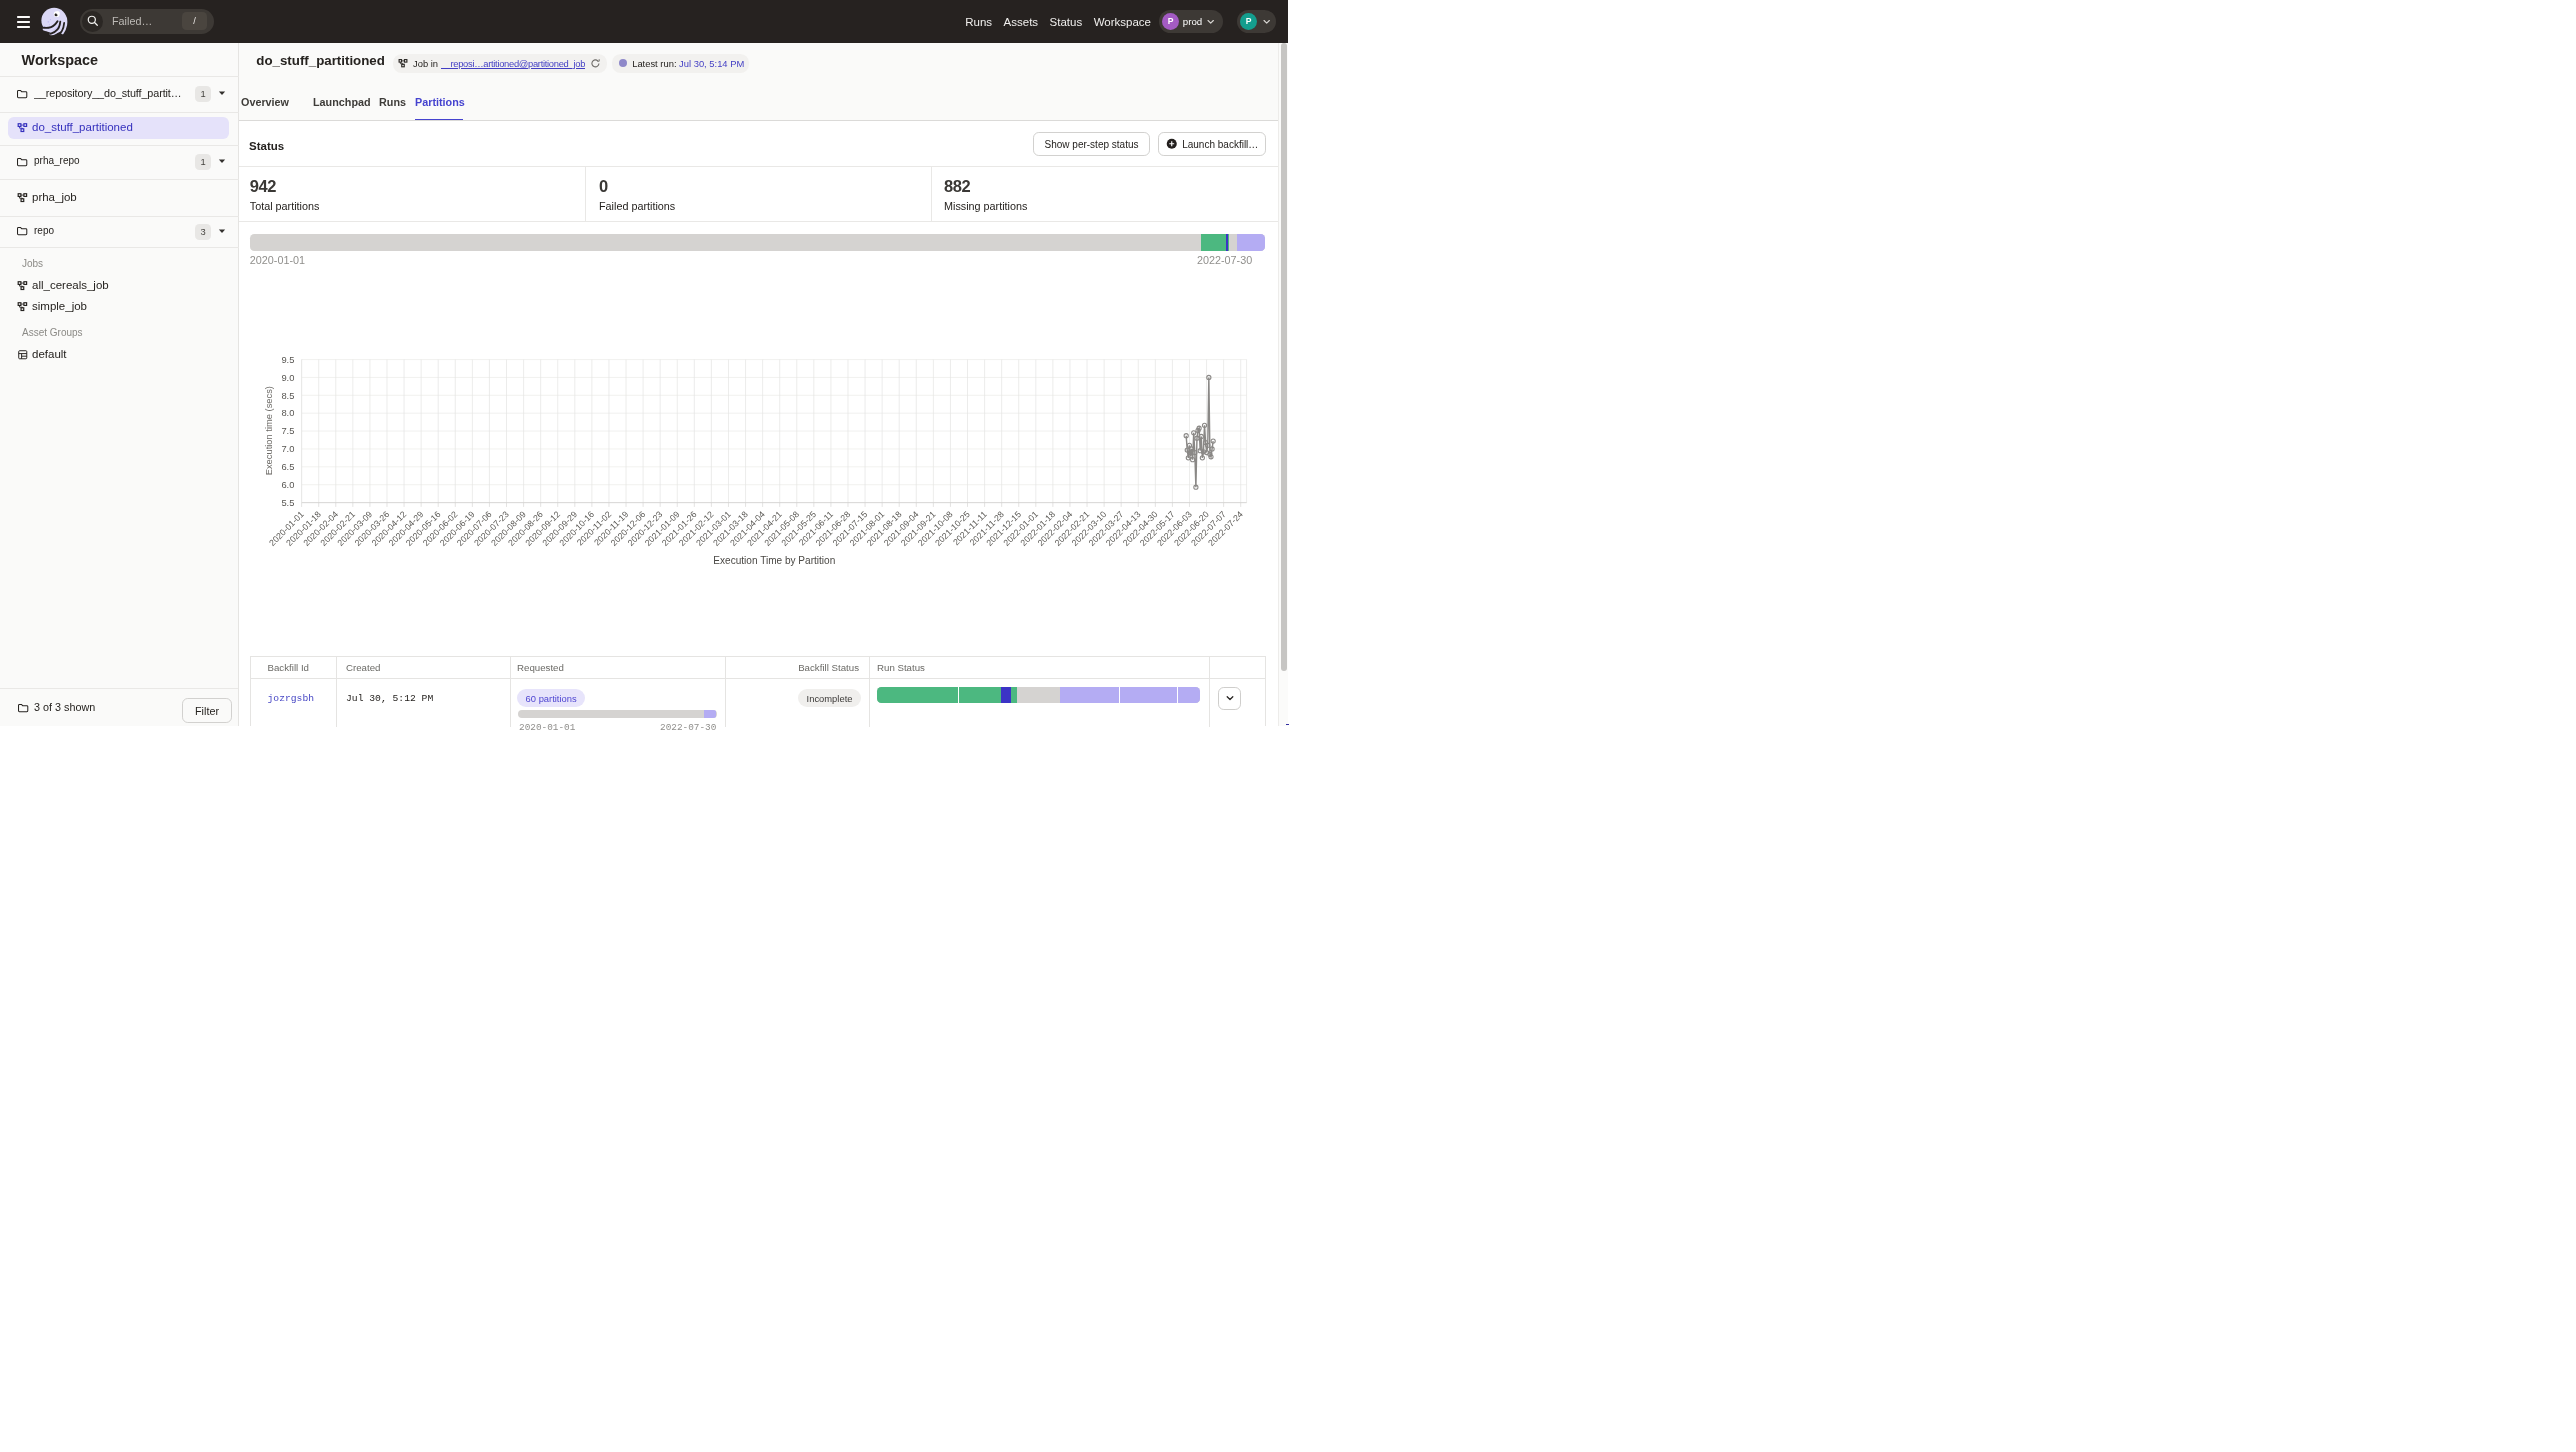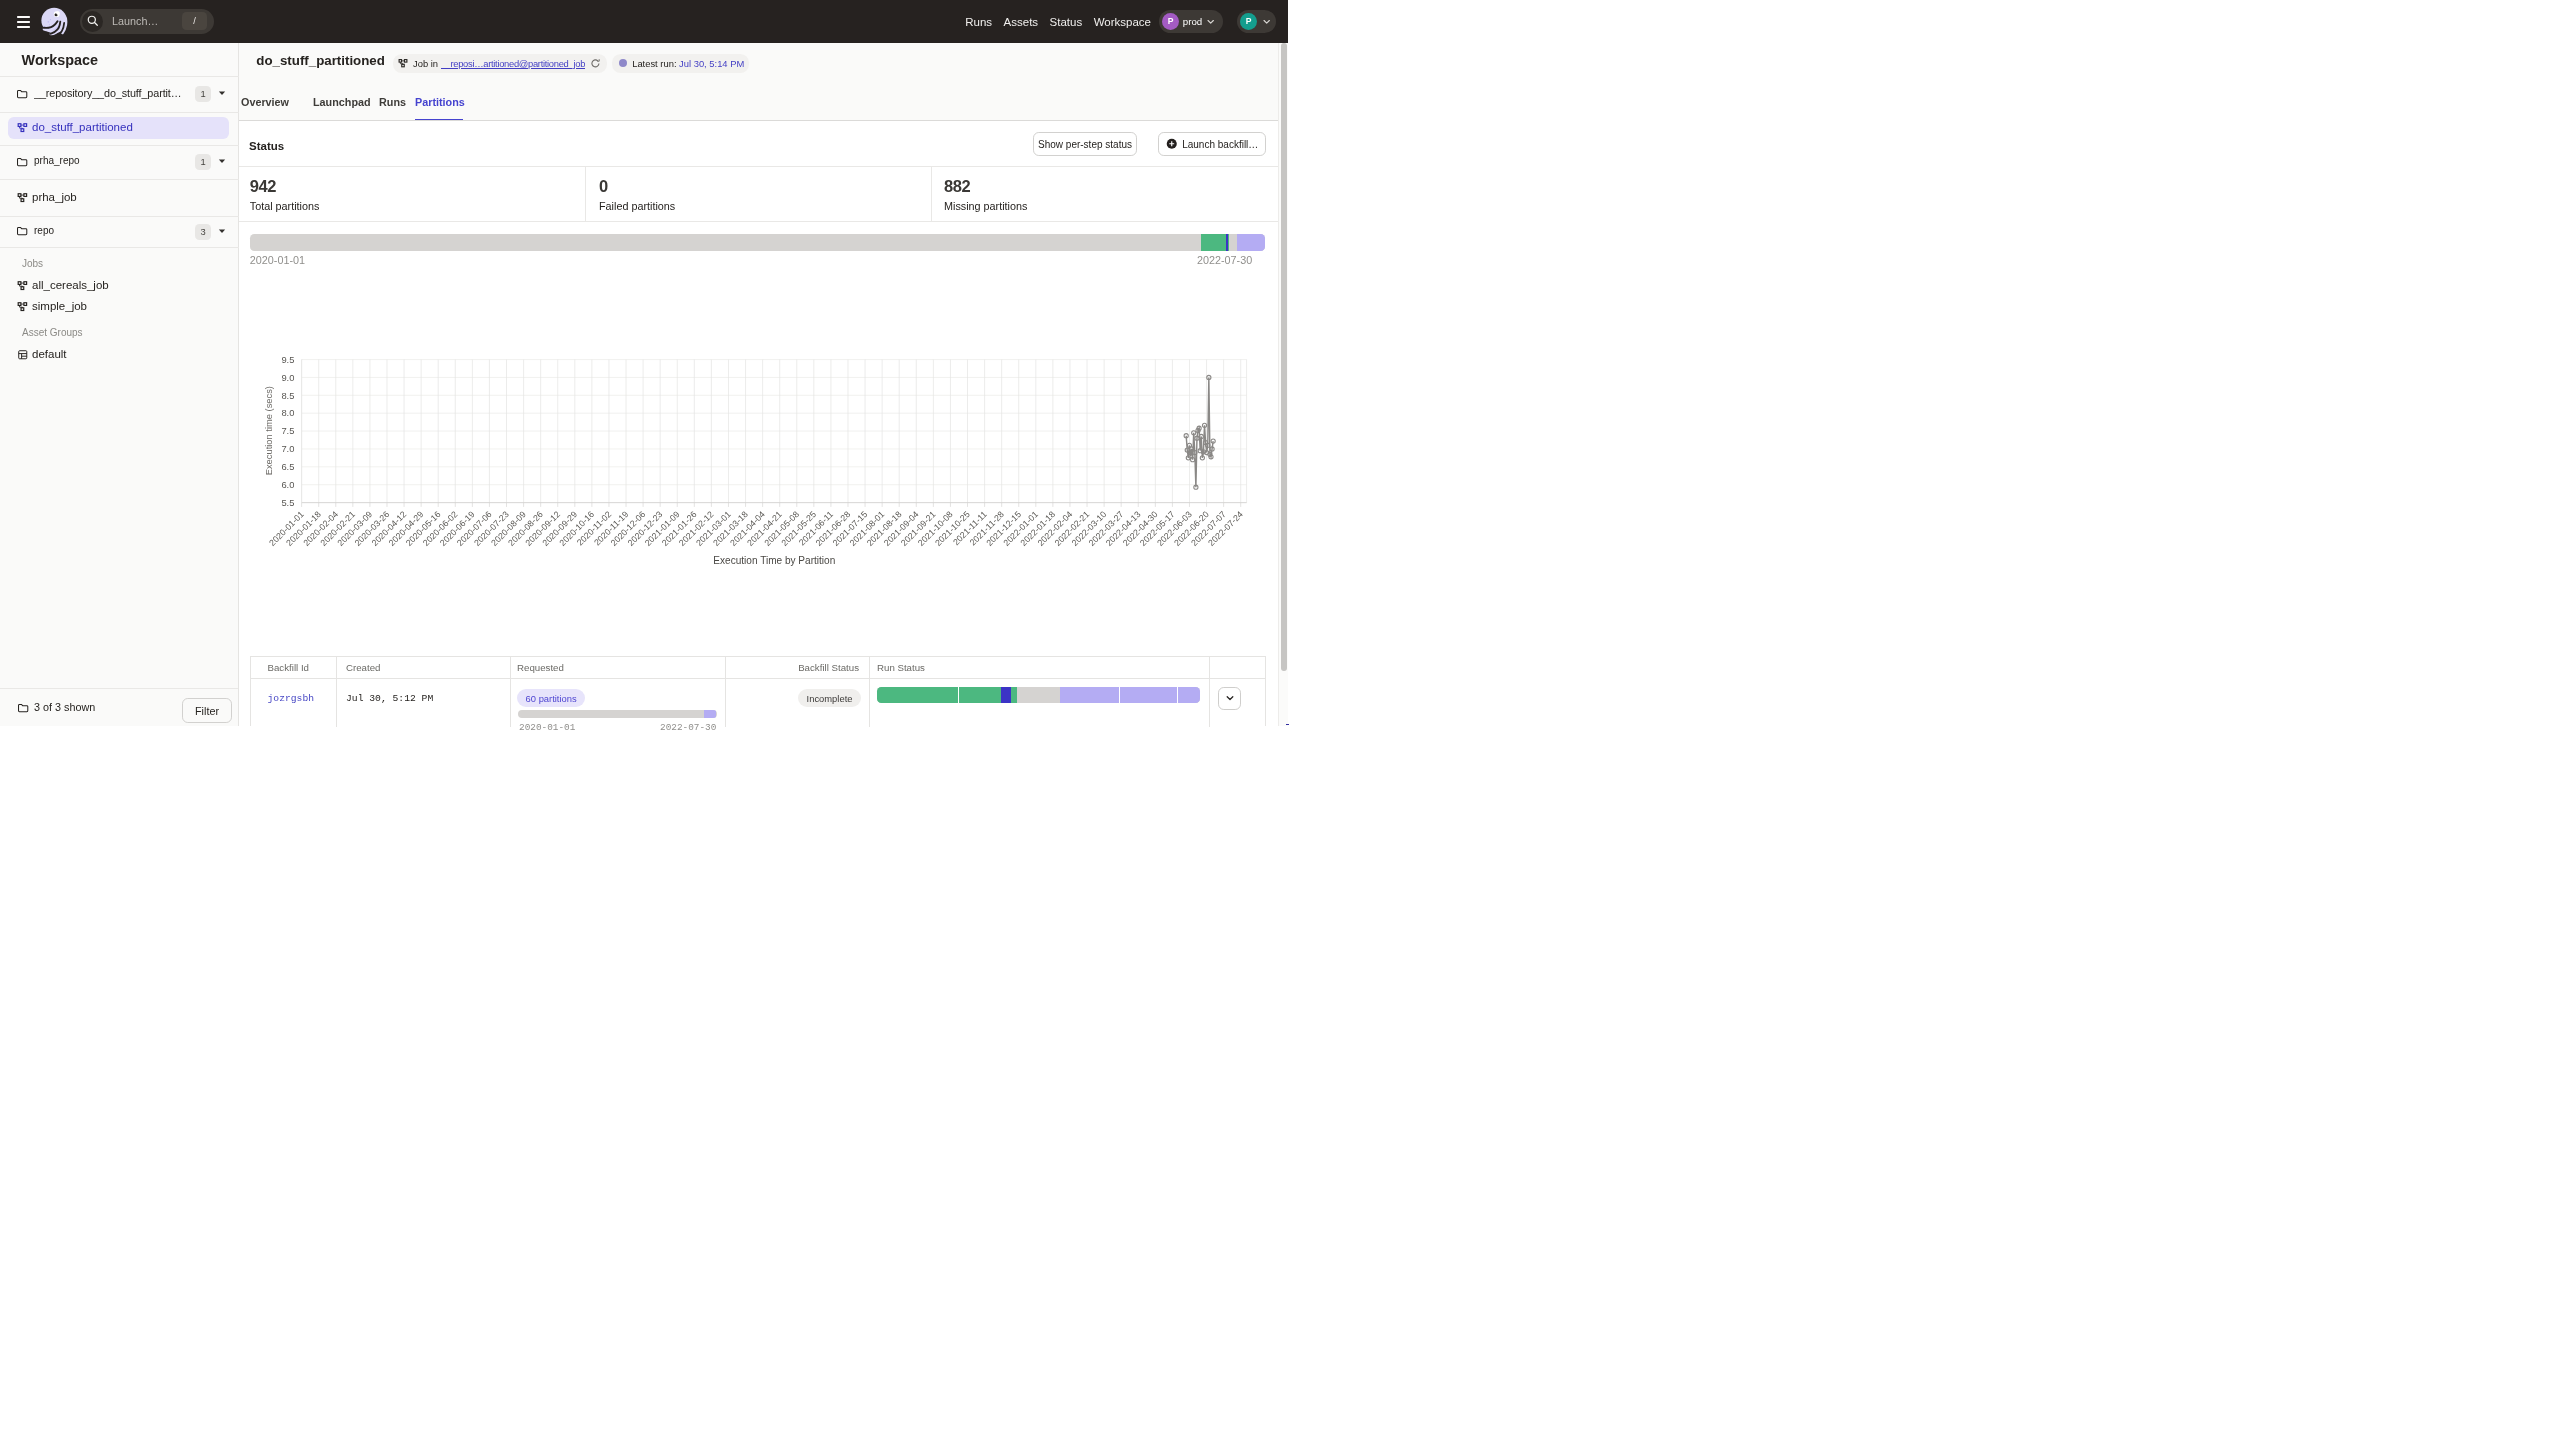--- a/index.html
+++ b/index.html
@@ -106,21 +106,21 @@
         <circle cx="13" cy="24.2" r="0.8" fill="#c4bff2"></circle>
 </svg>
     </div>
   <div class="search">
     <div class="mag">
         <svg viewBox="0 0 20 20" width="13.7" height="13.7" fill="none" stroke="#f5f4f2" stroke-width="1.8">
           <circle cx="8.5" cy="8.5" r="5.2"></circle>
           <path d="M12.5 12.5 L16.5 16.5" stroke-linecap="round"></path>
         </svg>
       </div>
-    <div class="ph">Launch…</div>
+    <div class="ph">Failed…</div>
     <div class="slash">/</div>
   </div>
   <div class="navlinks">
     <span>Runs</span>
       <span>Assets</span>
       <span>Status</span>
       <span>Workspace</span>
   </div>
   <div class="pill" style="left:1159px; width:64px; padding:0 5.8px 0 2.9px; gap:3.6px;">
     <div class="avatar" style="background:#a35bc3;">P</div>
@@ -269,21 +269,21 @@
     <span style="left:2px; top:53px;">Overview</span>
     <span style="left:74px; top:53px;">Launchpad</span>
     <span style="left:140px; top:53px;">Runs</span>
     <span class="tab-active" style="left:176px; top:53px;">Partitions</span>
   </div>
   <div class="tab-line"></div>
 </div>
 
 <div class="content">
   <div class="sec-h" style="left:10px; top:19.4px;">Status</div>
-  <div class="btn" style="left:794px; top:10.8px; width:104px;">Show per-step status</div>
+  <div class="btn" style="left:794px; top:10.8px; width:117px;">Show per-step status</div>
   <div class="btn" style="left:919px; top:10.8px; width:108px;">
       <svg viewBox="0 0 16 16" width="11.5" height="11.5">
         <circle cx="8" cy="8" r="7" fill="#231f1d"></circle>
         <path d="M8 4.6v6.8 M4.6 8h6.8" stroke="#fff" stroke-width="1.6"></path>
       </svg>
       <span>Launch backfill…</span>
     </div>
 
   <div class="hdiv" style="top:45px;"></div>
   <div class="num" style="left:10.8px; top:56px;">942</div>

